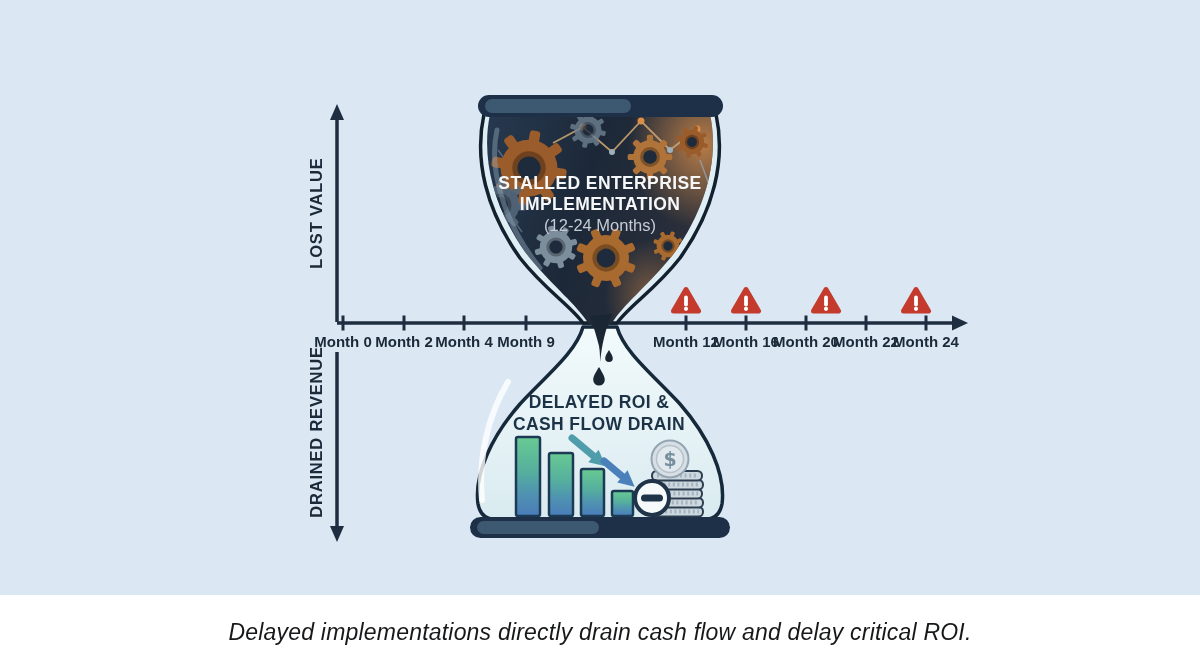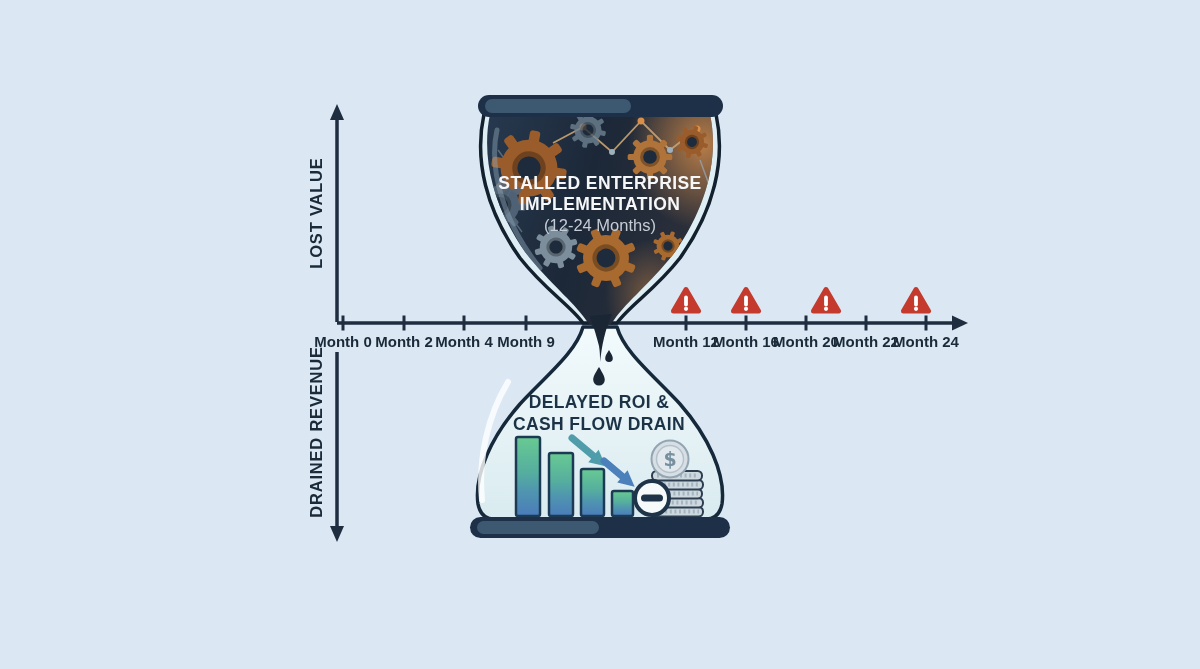--- a/index.html
+++ b/index.html
@@ -225,13 +225,16 @@
     <g>
       <rect x="478" y="95" width="245" height="22" rx="11" fill="#1e3048"></rect>
       <rect x="485" y="99" width="146" height="14" rx="7" fill="#3d5971"></rect>
     </g>
     <g>
       <rect x="470" y="517" width="260" height="21" rx="10.5" fill="#1e3048"></rect>
       <rect x="477" y="521" width="122" height="13" rx="6.5" fill="#3d5971"></rect>
     </g>
   </svg>
 
+  <div class="caption-bar">
+    <div class="caption">Delayed implementations directly drain cash flow and delay critical ROI.</div>
+  </div>
 </div>
 
 </body></html>

